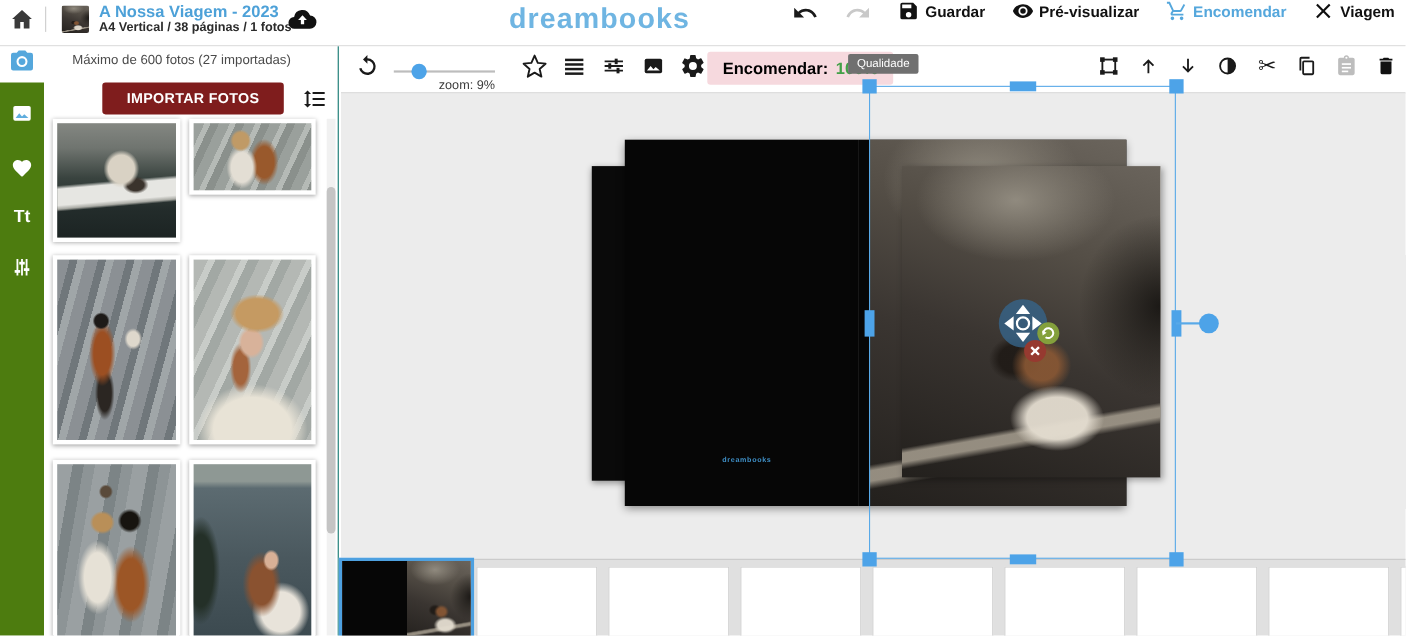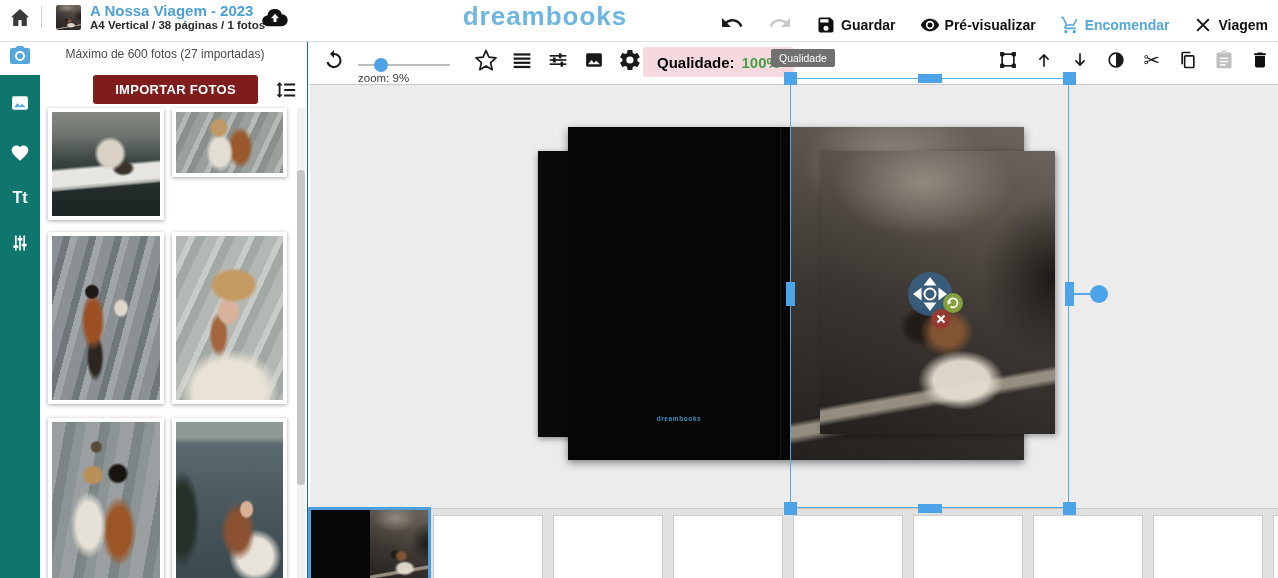--- a/index.html
+++ b/index.html
@@ -14,29 +14,29 @@
     align-items:center; justify-content:center; cursor:pointer; }
   .hb-div { position:absolute; left:41px; top:6px; width:1px; height:23px; background:#ccc; }
   .hb-thumb { position:absolute; left:56px; top:5px; width:25px; height:25px; overflow:hidden;
     border-radius:2px; }
   .hb-titles { position:absolute; left:90px; top:2px; }
   .hb-title { font-size:15px; font-weight:bold; color:#4da1d8; line-height:17px; }
   .hb-sub { font-size:11.5px; font-weight:bold; color:#2b2b2b; line-height:13px; }
   .hb-cloud { position:absolute; left:260px; top:3px; width:30px; height:30px; }
   .logo { position:absolute; left:455px; top:1px; width:180px; text-align:center;
     font-size:26px; color:#6fb5e2; letter-spacing:1px; font-weight:bold; }
-  .hb-right { position:absolute; right:10px; top:0; height:35px; display:flex; align-items:flex-end; gap:24px; }
+  .hb-right { position:absolute; right:10px; top:0; height:35px; display:flex; align-items:flex-start; gap:24px; }
   .hb-btn { display:flex; align-items:center; gap:5px; font-size:14px; font-weight:bold;
     color:#111; cursor:pointer; white-space:nowrap; }
   .hb-btn.blue { color:#55a7dc; }
   .ic20 { width:20px; height:20px; display:block; }
   .ic24 { width:24px; height:24px; display:block; }
 
   
-  .sidebar { position:absolute; left:0; top:35px; width:40px; height:543px; background:#0f766e; }
+  .sidebar { position:absolute; left:0; top:35px; width:40px; height:543px; background:#4d7c0f; }
   .sb-item { position:absolute; left:0; width:40px; height:40px; display:flex;
     align-items:center; justify-content:center; cursor:pointer; }
   .sb-item.active { background:#fff; }
   .sb-tt { color:#fff; font-weight:bold; font-size:16px; letter-spacing:0; }
 
   
   .photos-panel { position:absolute; left:40px; top:35px; width:268px; height:543px;
     background:#fff; border-right:1px solid #0f766e; }
   .pp-limit { position:absolute; left:0; top:12px; width:250px; text-align:center;
     font-size:12px; color:#4a4a4a; }
@@ -99,21 +99,21 @@
   
   .toolbar { position:absolute; left:310px; top:35px; width:968px; height:50px; background:#fff;
     border-bottom:1px solid #c9c9c9; }
   .tb-icon { position:absolute; top:13px; width:24px; height:24px; display:flex;
     align-items:center; justify-content:center; cursor:pointer; color:#1a1a1a; }
   .tb-glyph { font-size:20px; color:#1a1a1a; line-height:1; }
   .tb-slider { position:absolute; left:48px; top:8px; width:92px; height:38px; cursor:pointer; }
   .tb-track { position:absolute; left:0; top:21px; width:92px; height:2px; background:#bdbdbd; }
   .tb-knob { position:absolute; left:16px; top:15px; width:14px; height:14px; border-radius:50%;
     background:#4da3e8; }
-  .tb-zoomlabel { position:absolute; left:0; top:29px; width:92px; text-align:left;
+  .tb-zoomlabel { position:absolute; left:0; top:29px; width:92px; text-align:right;
     font-size:11.5px; color:#3c3c3c; }
   .quality-pill { position:absolute; left:333px; top:12px; height:30px; padding:0 14px;
     background:#f6d9de; border-radius:3px; display:flex; align-items:center; gap:7px;
     font-size:15px; font-weight:bold; }
   .quality-pill .qv { color:#43a047; }
   .tb-right { position:absolute; right:6px; top:13px; display:flex; gap:12px; }
   .tb-right .ri { width:24px; height:24px; display:flex; align-items:center;
     justify-content:center; cursor:pointer; }
 
   
@@ -317,21 +317,21 @@
           <rect x="2.5" y="4" width="19" height="16" rx="2" fill="#1a1a1a"></rect>
           <path d="M5 17l4-5 3 3.5L14.5 13l4.5 4z" fill="#fff"></path>
         </svg>
     </div>
     <div class="tb-icon" style="left:308px">
       <svg class="ic24" viewBox="0 0 24 24">
           <path fill="#1a1a1a" d="M19.4 13c.04-.33.06-.66.06-1s-.02-.67-.06-1l2.1-1.65a.5.5 0 0 0 .12-.64l-2-3.46a.5.5 0 0 0-.61-.22l-2.48 1a7.3 7.3 0 0 0-1.73-1l-.38-2.65A.5.5 0 0 0 13.92 2h-4a.5.5 0 0 0-.5.42l-.37 2.65c-.63.26-1.2.6-1.73 1l-2.48-1a.5.5 0 0 0-.6.22l-2 3.46a.5.5 0 0 0 .12.64L4.45 11c-.04.33-.07.66-.07 1s.03.67.07 1l-2.1 1.65a.5.5 0 0 0-.12.64l2 3.46c.14.24.42.33.61.22l2.48-1c.53.4 1.1.74 1.73 1l.37 2.65c.04.24.25.42.5.42h4c.25 0 .46-.18.5-.42l.37-2.65c.63-.26 1.2-.6 1.73-1l2.48 1c.23.09.47 0 .6-.22l2-3.46a.5.5 0 0 0-.12-.64L19.4 13zm-7.48 2.6a3.6 3.6 0 1 1 0-7.2 3.6 3.6 0 0 1 0 7.2z"></path>
         </svg>
     </div>
     <div class="quality-pill">
-      <span>Qualidade:</span>
+      <span>Encomendar:</span>
       <span class="qv">100%</span>
     </div>
     <div class="tb-right">
       <div class="ri">
         <svg class="ic20" viewBox="0 0 24 24">
             <rect x="5" y="5" width="14" height="14" fill="none" stroke="#1a1a1a" stroke-width="2"></rect>
             <g fill="#1a1a1a">
               <rect x="2.5" y="2.5" width="5" height="5"></rect>
               <rect x="16.5" y="2.5" width="5" height="5"></rect>
               <rect x="2.5" y="16.5" width="5" height="5"></rect>

